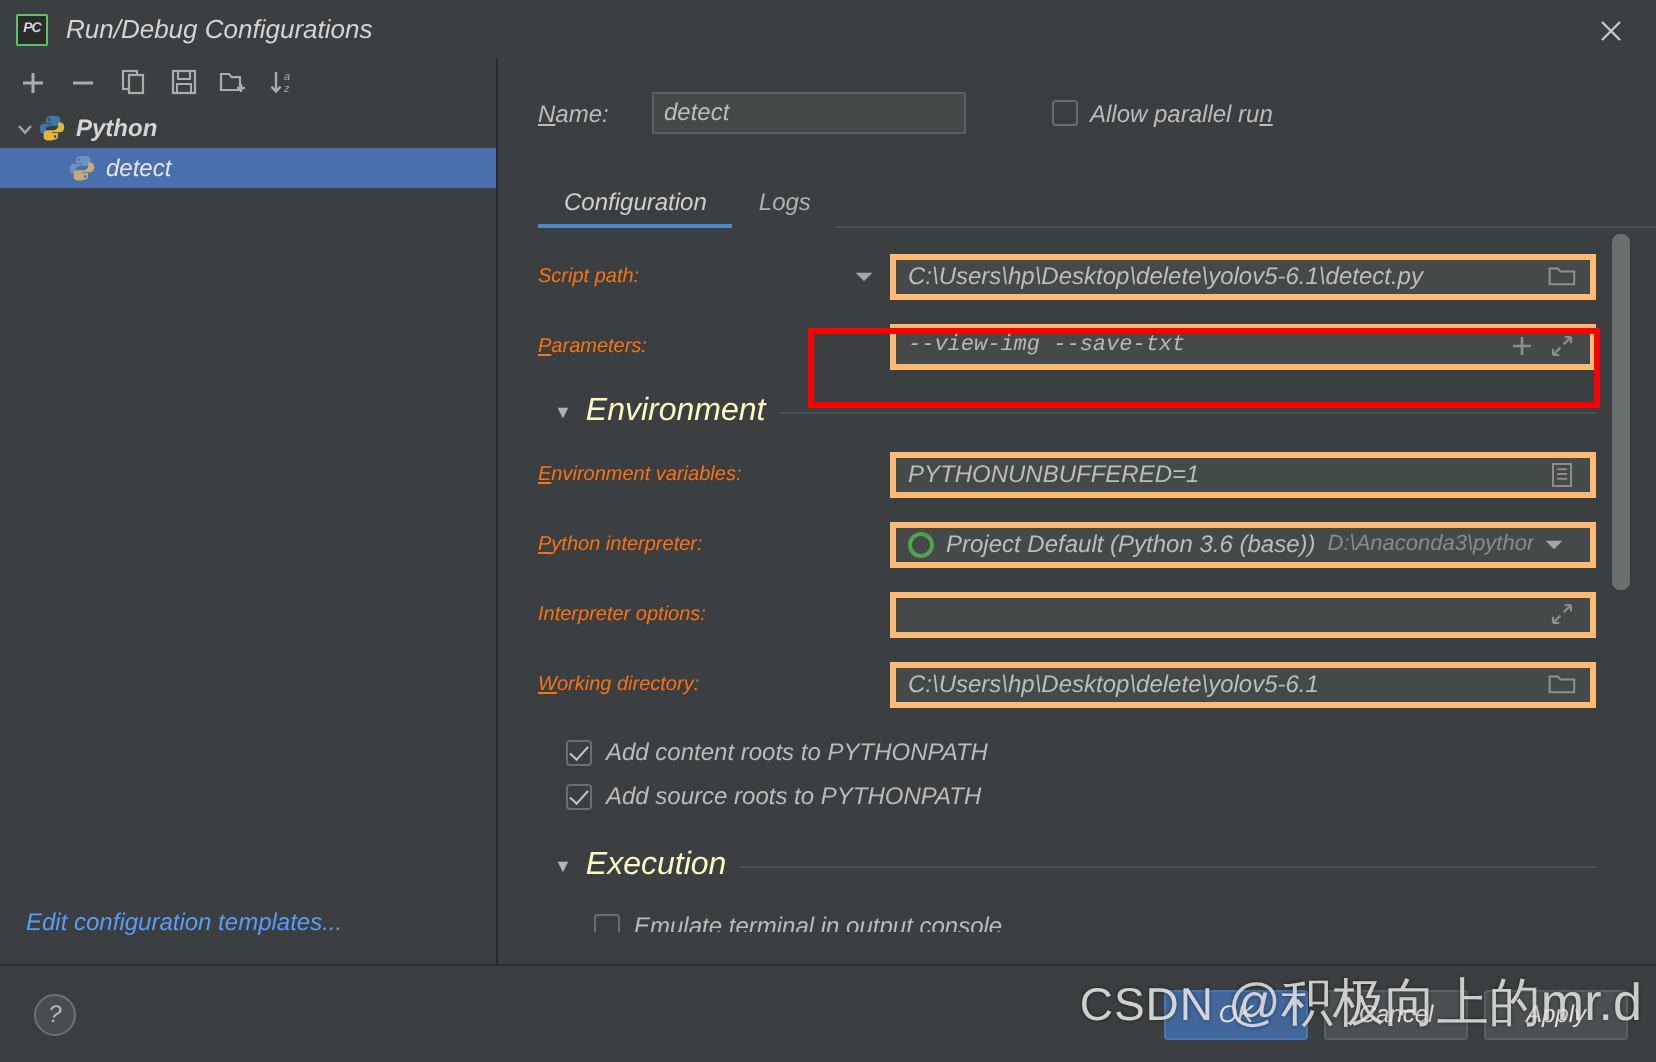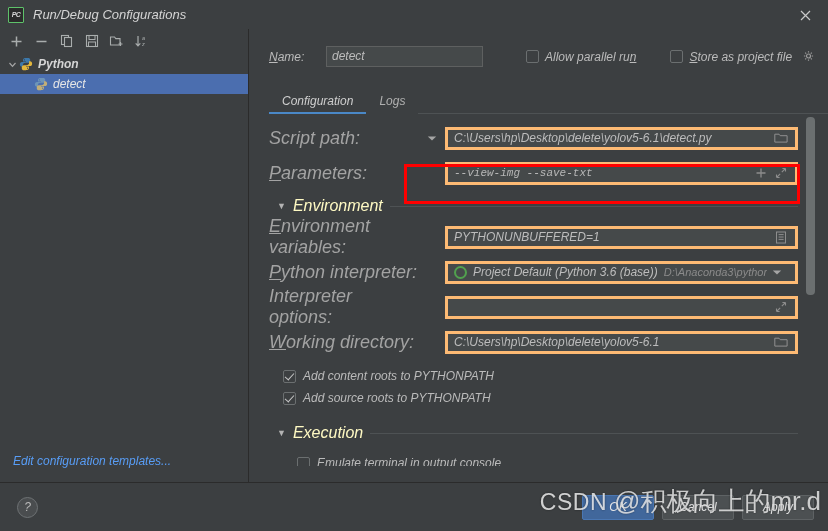--- a/index.html
+++ b/index.html
@@ -265,22 +265,22 @@
   }
   .row {
     display: flex;
     align-items: center;
     height: 24px;
     margin-bottom: 11px;
   }
   .row-lbl {
     width: 150px;
     flex: 0 0 150px;
-    font-size: 18px;
-    color: #a3a3a3;
+    font-size: 10px;
+    color: #f97316;
   }
   .field {
     flex: 1 1 auto;
     height: 23px;
     background: #45494a;
     border: 3px solid #fdba74;
     box-sizing: border-box;
     display: flex;
     align-items: center;
     padding: 0 4px 0 6px;
@@ -564,30 +564,20 @@
 
       <div class="name-row">
         <span class="lbl name-label"><span class="u">N</span>ame:</span>
         <span class="txt name-input">detect</span>
 
         <span class="chk-wrap" style="margin-left:43px">
           <span class="chk"></span>
           <span class="lbl">Allow parallel ru<span class="u">n</span></span>
         </span>
 
-        <span class="chk-wrap" style="margin-left:34px">
-          <span class="chk"></span>
-          <span class="lbl"><span class="u">S</span>tore as project file</span>
-          <span class="gear-icon">
-            <svg width="13" height="13" viewBox="0 0 13 13">
-              <circle cx="6.5" cy="6" r="2" stroke="#9b9b9b" stroke-width="1.2" fill="none"></circle>
-              <path d="M6.5 1.2v1.4M6.5 9.4v1.4M1.9 6h1.4M9.7 6h1.4M3.2 2.7l1 1M8.8 8.3l1 1M9.8 2.7l-1 1M4.2 8.3l-1 1" stroke="#9b9b9b" stroke-width="1.2"></path>
-            </svg>
-          </span>
-        </span>
       </div>
 
       <div class="tabs">
         <div class="tab active">Configuration</div>
         <div class="tab">Logs</div>
         <div class="tabs-rule"></div>
       </div>
 
       <div class="form-scroll">
         <div class="form">

